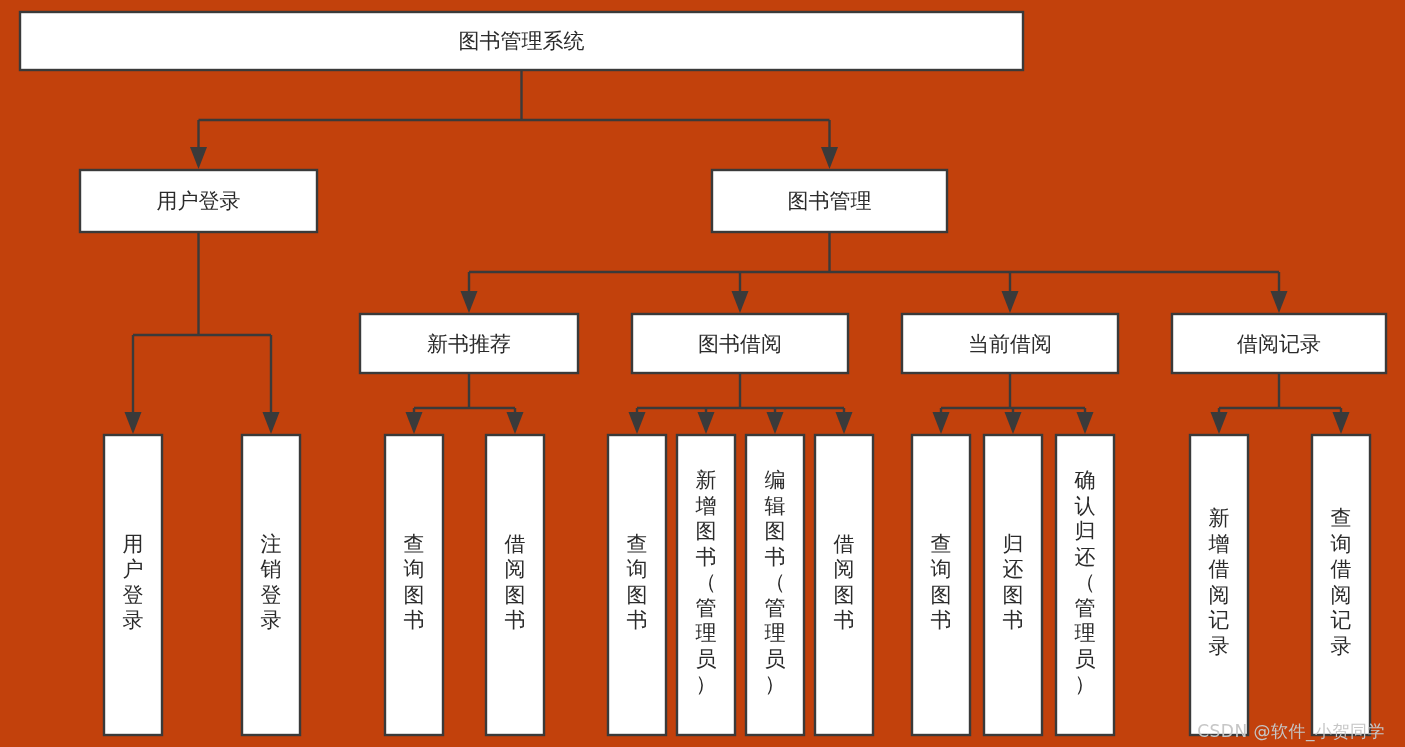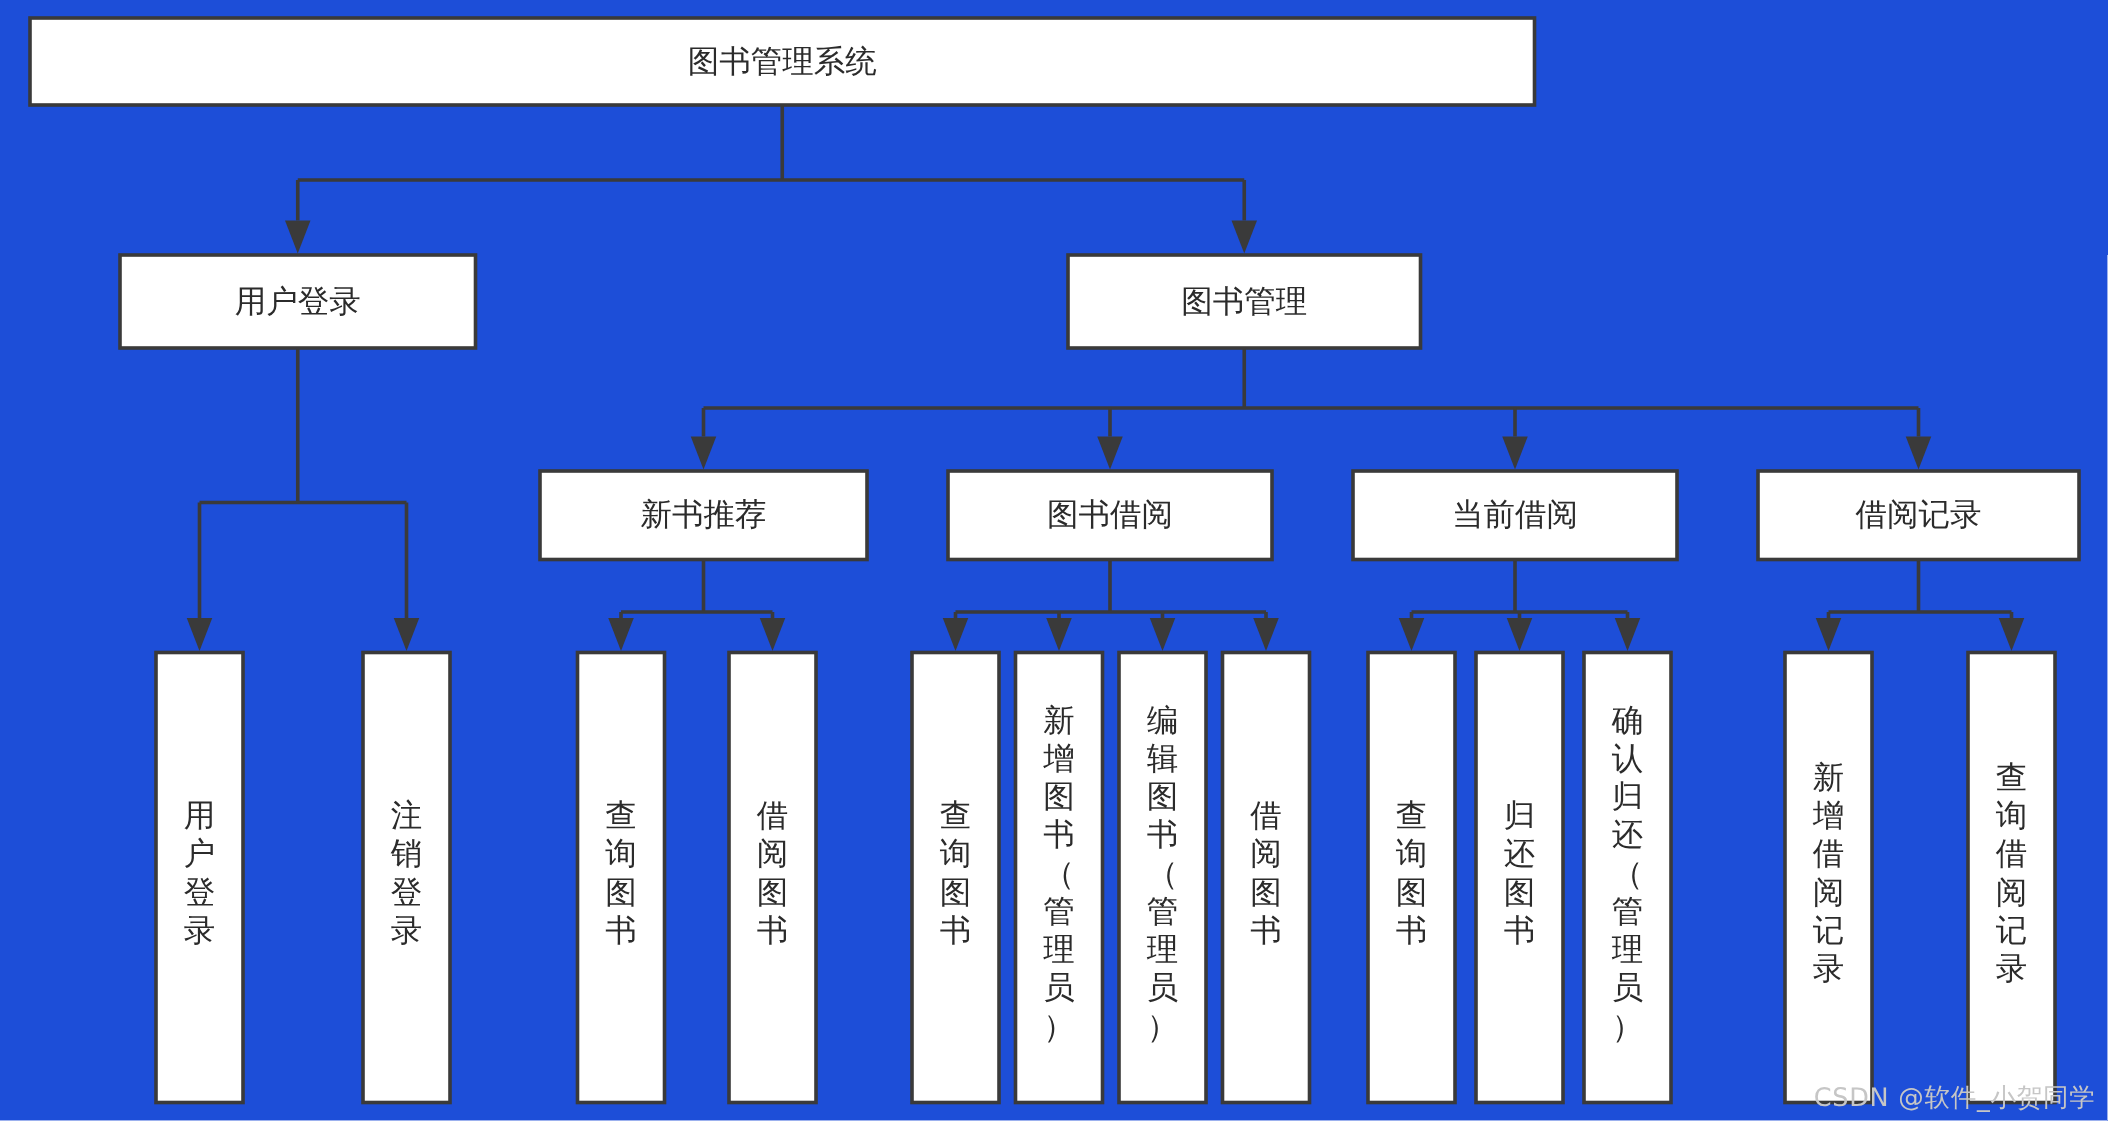--- a/index.html
+++ b/index.html
@@ -8,21 +8,21 @@
     padding: 0;
     background: #ffffff;
   }
   body {
     font-family: "DejaVu Sans", "Liberation Sans", sans-serif;
   }
   #diagram-root {
     position: relative;
     width: 1405px;
     height: 747px;
-    background: #1d4ed8;
+    background: #c2410c;
     overflow: hidden;
   }
   #tree-svg {
     position: absolute;
     left: 0;
     top: 0;
     width: 1405px;
     height: 747px;
   }
   .node-box {
@@ -48,21 +48,21 @@
     dominant-baseline: middle;
   }
   .node-label-vertical {
     fill: #2b2b2b;
     font-family: "DejaVu Sans", "Liberation Sans", sans-serif;
     font-size: 21px;
     text-anchor: middle;
   }
   .watermark-text {
     position: absolute;
-    right: 8px;
+    right: 20px;
     bottom: 4px;
     font-family: "DejaVu Sans", "Liberation Sans", sans-serif;
     font-size: 17px;
     color: #c6c6c6;
     white-space: nowrap;
     letter-spacing: 0.5px;
     user-select: none;
   }
 </style>
 </head>

